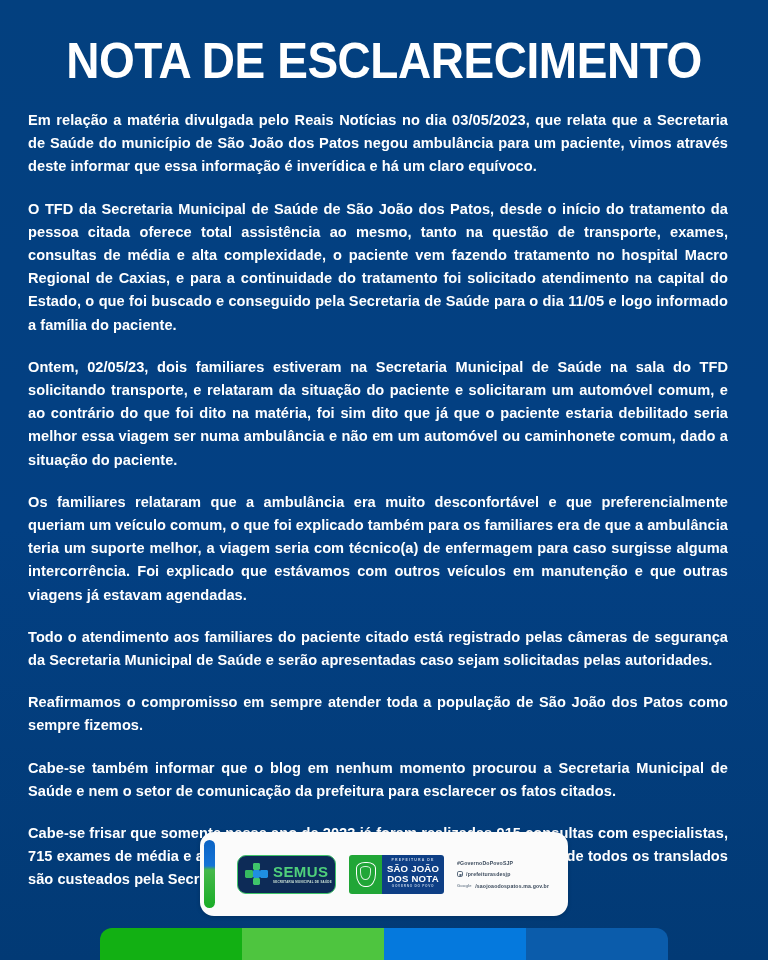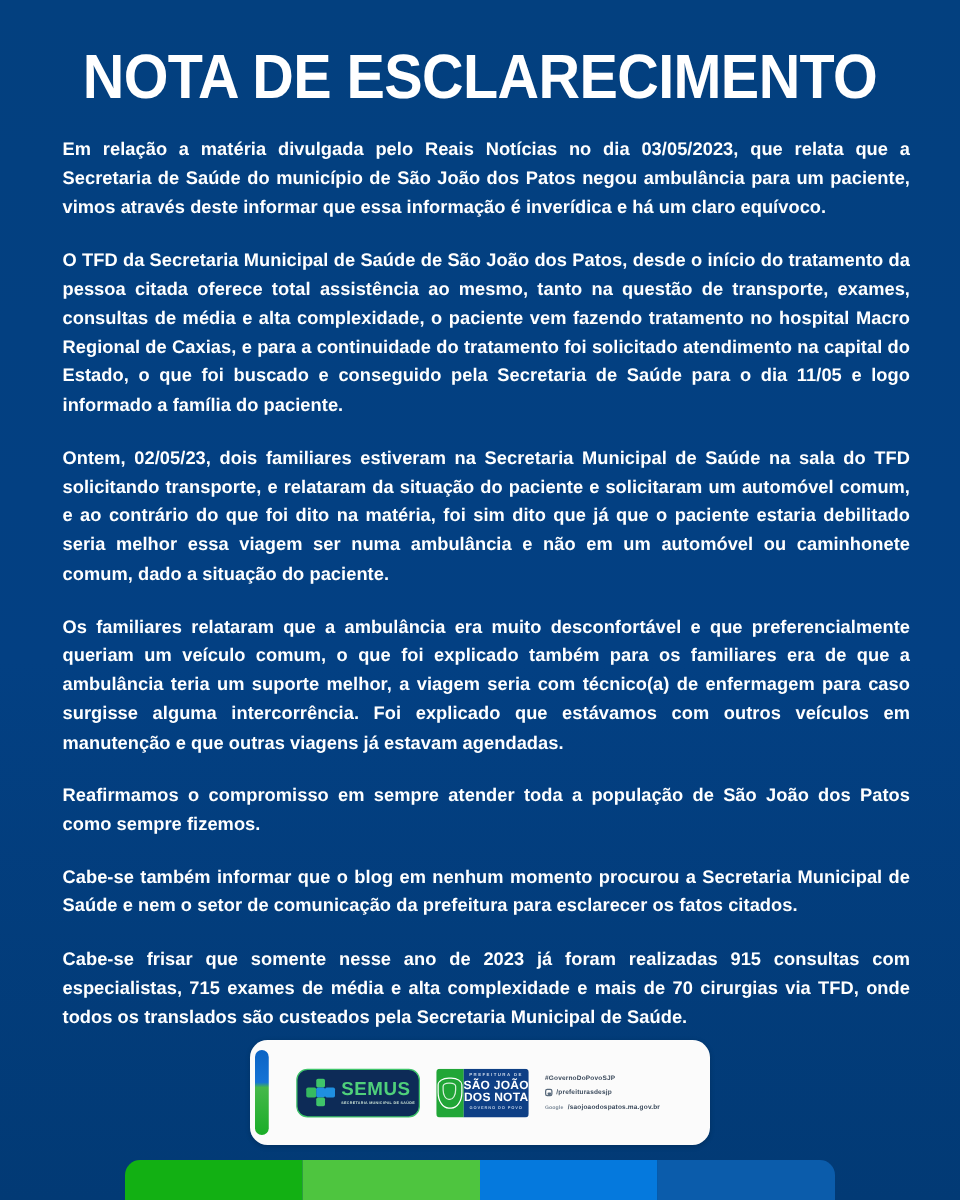--- a/index.html
+++ b/index.html
@@ -38,21 +38,21 @@
     font-size: 50px;
     line-height: 1.02;
     letter-spacing: -0.5px;
     transform: scaleX(0.92);
     transform-origin: center;
     white-space: nowrap;
   }
 
   
   .body-copy {
-    padding: 22px 40px 0 50px;
+    padding: 22px 40px 0 28px;
   }
   .para {
     color: #ffffff;
     font-family: "Liberation Sans", sans-serif;
     font-weight: 700;
     font-size: 14.6px;
     line-height: 23.2px;
     text-align: justify;
     text-justify: inter-word;
     margin: 0 0 19px 0;
@@ -136,21 +136,21 @@
     font-family: "Liberation Sans", sans-serif;
     font-weight: 700;
     font-size: 2.9px;
     letter-spacing: 0.28px;
     margin-top: 2px;
     white-space: nowrap;
   }
 
   
   .pref-logo {
-    width: 74px;
+    width: 95px;
     height: 39px;
     display: flex;
     border-radius: 3px;
     overflow: hidden;
     flex: 0 0 auto;
   }
   .pref-brasao {
     width: 33px;
     background: #21a637;
     display: flex;
@@ -279,20 +279,21 @@
 
   <div class="title-wrap">
     <h1 class="poster-title">NOTA DE ESCLARECIMENTO</h1>
   </div>
 
   <div class="body-copy">
     <p class="para">Em relação a matéria divulgada pelo Reais Notícias no dia 03/05/2023, que relata que a Secretaria de Saúde do município de São João dos Patos negou ambulância para um paciente, vimos através deste informar que essa informação é inverídica e há um claro equívoco.</p>
     <p class="para">O TFD da Secretaria Municipal de Saúde de São João dos Patos, desde o início do tratamento da pessoa citada oferece total assistência ao mesmo, tanto na questão de transporte, exames, consultas de média e alta complexidade, o paciente vem fazendo tratamento no hospital Macro Regional de Caxias, e para a continuidade do tratamento foi solicitado atendimento na capital do Estado, o que foi buscado e conseguido pela Secretaria de Saúde para o dia 11/05 e logo informado a família do paciente.</p>
     <p class="para">Ontem, 02/05/23, dois familiares  estiveram na Secretaria Municipal de Saúde na sala do TFD solicitando transporte, e relataram da situação do paciente e solicitaram um automóvel comum, e ao contrário do que foi dito na matéria, foi sim dito que já que o paciente estaria debilitado seria melhor essa viagem ser numa ambulância e não em um automóvel ou caminhonete comum, dado a situação do paciente.</p>
     <p class="para">Os familiares relataram que a ambulância era muito desconfortável e que preferencialmente queriam um veículo comum, o que foi explicado também para os familiares era de que a ambulância teria um suporte melhor, a viagem seria com técnico(a) de enfermagem para caso surgisse alguma intercorrência. Foi explicado que estávamos com outros veículos em manutenção e que outras viagens já estavam agendadas.</p>
+    <p class="para">Todo o atendimento aos familiares do paciente citado está registrado pelas câmeras de segurança da Secretaria Municipal de Saúde e serão apresentadas caso sejam solicitadas pelas autoridades.</p>
     <p class="para">Reafirmamos o compromisso em sempre atender toda a população de São João dos Patos como sempre fizemos.</p>
     <p class="para">Cabe-se também informar que o blog em nenhum momento procurou a Secretaria Municipal de Saúde e nem o setor de comunicação da prefeitura para esclarecer os fatos citados.</p>
     <p class="para">Cabe-se frisar que somente nesse ano de 2023 já foram realizadas 915 consultas com especialistas, 715 exames de média e alta complexidade e mais de 70 cirurgias via TFD, onde todos os translados são custeados pela Secretaria Municipal de Saúde.</p>
   </div>
 
   <div class="footer-card">
 
     <div class="accent-stripe"></div>
 
     <div class="footer-inner">

